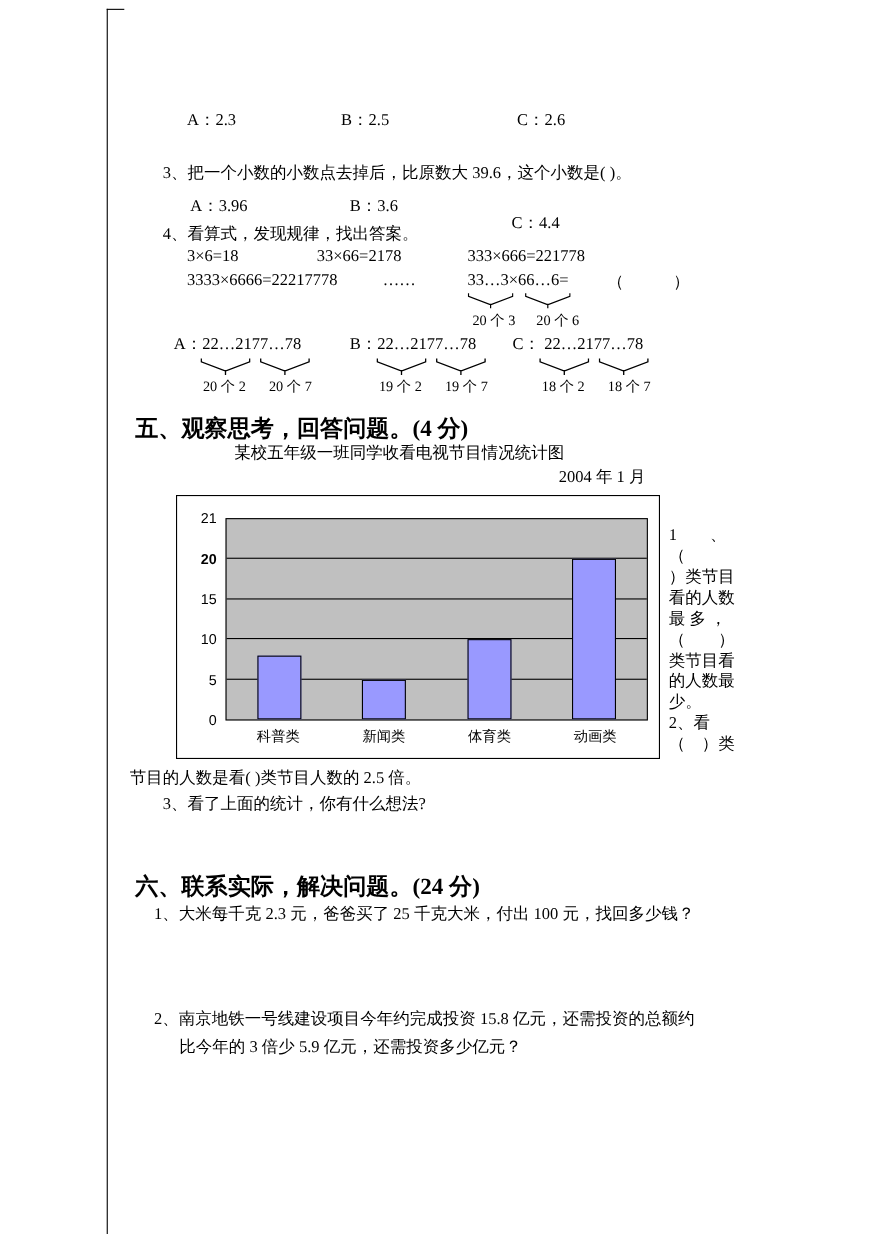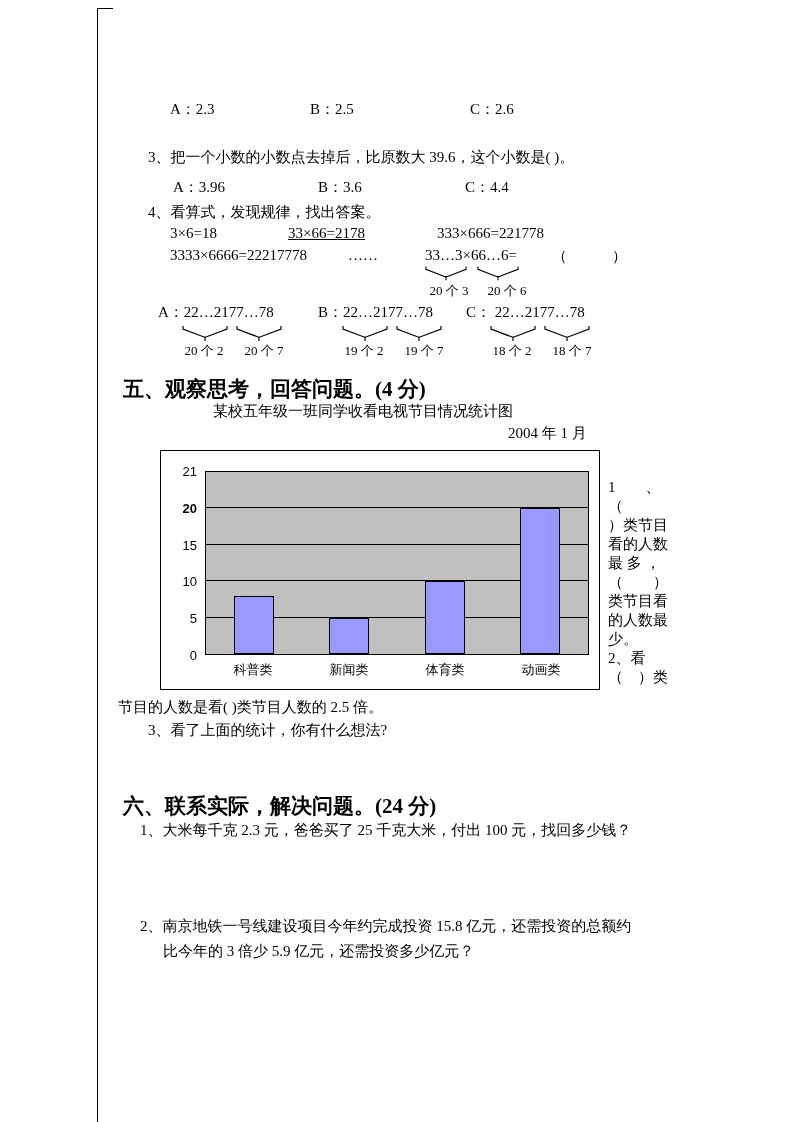--- a/index.html
+++ b/index.html
@@ -52,26 +52,26 @@
   <div class="vline"></div>
   <div class="hline"></div>
 
   <span class="abs" style="left:170px; top:100px;">A：2.3</span>
   <span class="abs" style="left:310px; top:100px;">B：2.5</span>
   <span class="abs" style="left:470px; top:100px;">C：2.6</span>
 
   <span class="abs" style="left:148px; top:148px;">3、把一个小数的小数点去掉后，比原数大 39.6，这个小数是(      )。</span>
   <span class="abs" style="left:173px; top:178px;">A：3.96</span>
   <span class="abs" style="left:318px; top:178px;">B：3.6</span>
-  <span class="abs" style="left:465px; top:178px;text-align:center;">C：4.4</span>
+  <span class="abs" style="left:465px; top:193px;text-align:center;">C：4.4</span>
 
   <span class="abs" style="left:148px; top:203px;">4、看算式，发现规律，找出答案。</span>
   <span class="abs" style="left:170px; top:225px;">3×6=18</span>
-  <span class="abs" style="left:288px; top:225px;text-decoration:underline;">33×66=2178</span>
-  <span class="abs" style="left:437px; top:225px;">333×666=221778</span>
+  <span class="abs" style="left:288px; top:225px;">33×66=2178</span>
+  <span class="abs" style="left:425px; top:225px;">333×666=221778</span>
   <span class="abs" style="left:170px; top:247px;">3333×6666=22217778</span>
   <span class="abs" style="left:348px; top:247px;">……</span>
   <span class="abs" style="left:425px; top:247px;">33…3×66…6=</span>
   <span class="abs" style="left:552px; top:247px;">（　　　）</span>
 
   <div class="opt-group" style="left:425px; top:263px;">
     <div class="brace-row no-indent">
       <svg class="ub" width="42" height="16" viewBox="0 0 46 16">
           <path d="M1,1 L1,4 L22,12 L24,12 L45,4 L45,1 M23,12 L23,16" fill="none" stroke="#000" stroke-width="1.2"></path>
         </svg>

